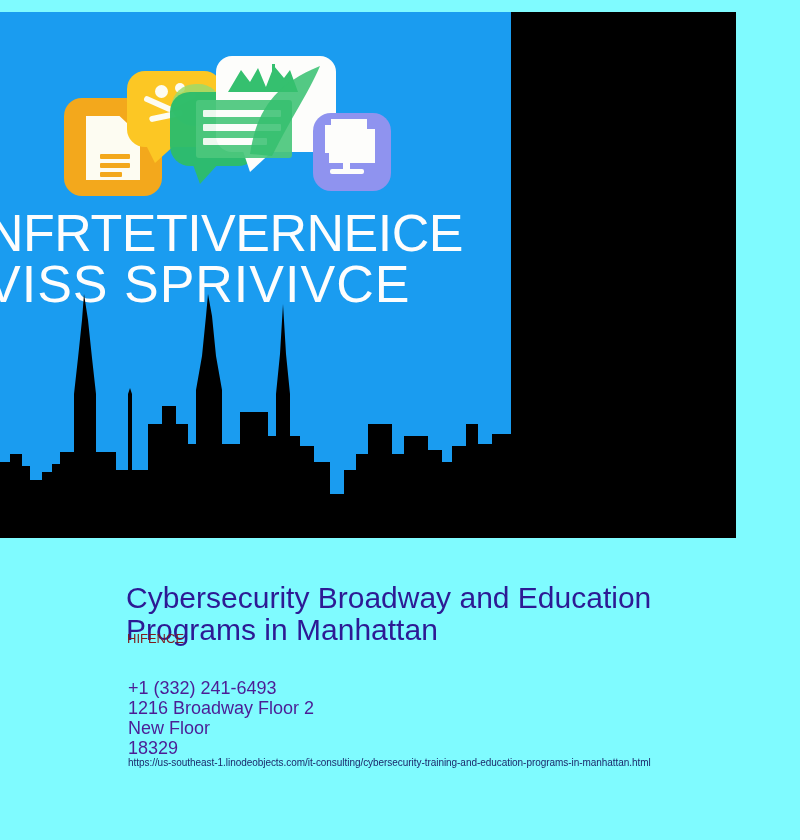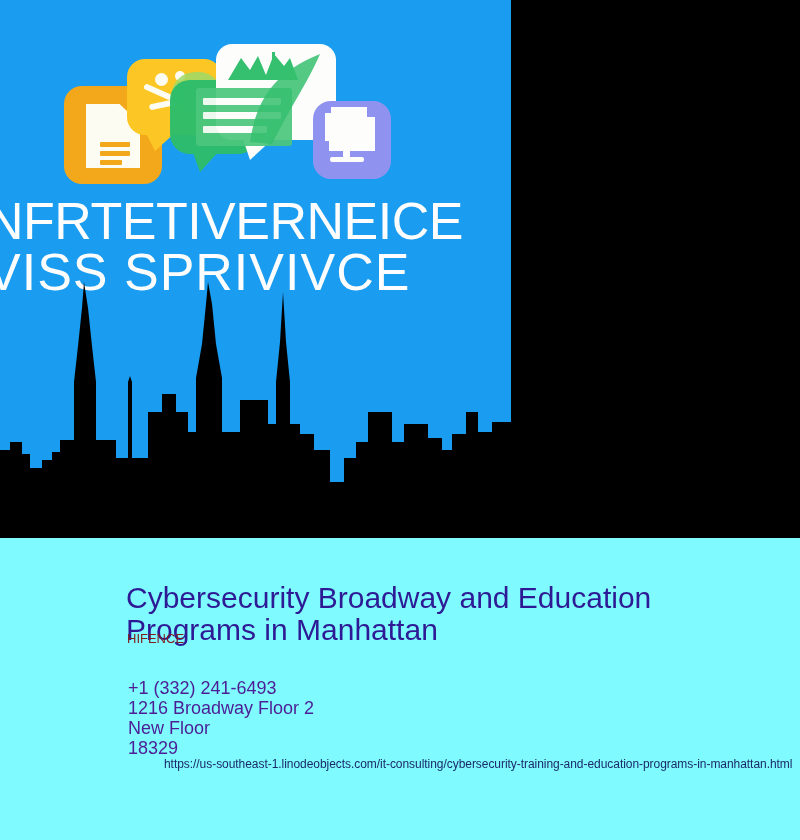--- a/index.html
+++ b/index.html
@@ -13,22 +13,22 @@
     background: #7ffbff;
     font-family: "Liberation Sans", sans-serif;
     overflow: hidden;
     position: relative;
   }
 
   
   #hero-banner {
     position: absolute;
     left: 0;
-    top: 0;
-    width: 800px;
+    top: 12px;
+    width: 736px;
     height: 538px;
     background: #000000;
     overflow: hidden;
   }
 
   
   #hero-artwork {
     position: absolute;
     left: 0;
     top: 0;
@@ -266,24 +266,23 @@
     color: #4c1d95;
     font-size: 18px;
     line-height: 20px;
   }
   #contact-block .contact-line { display: block; }
   #source-url {
     position: absolute;
     left: 128px;
     top: 219px;
     color: #1b2a6b;
-    font-size: 12px;
+    font-size: 10px;
     letter-spacing: -0.05px;
     text-decoration: none;
-    margin-left: 36px;
   }
 </style>
 </head>
 <body>
 
 <div id="hero-banner">
 
   <div id="hero-artwork">
 
     <div id="illustration">

